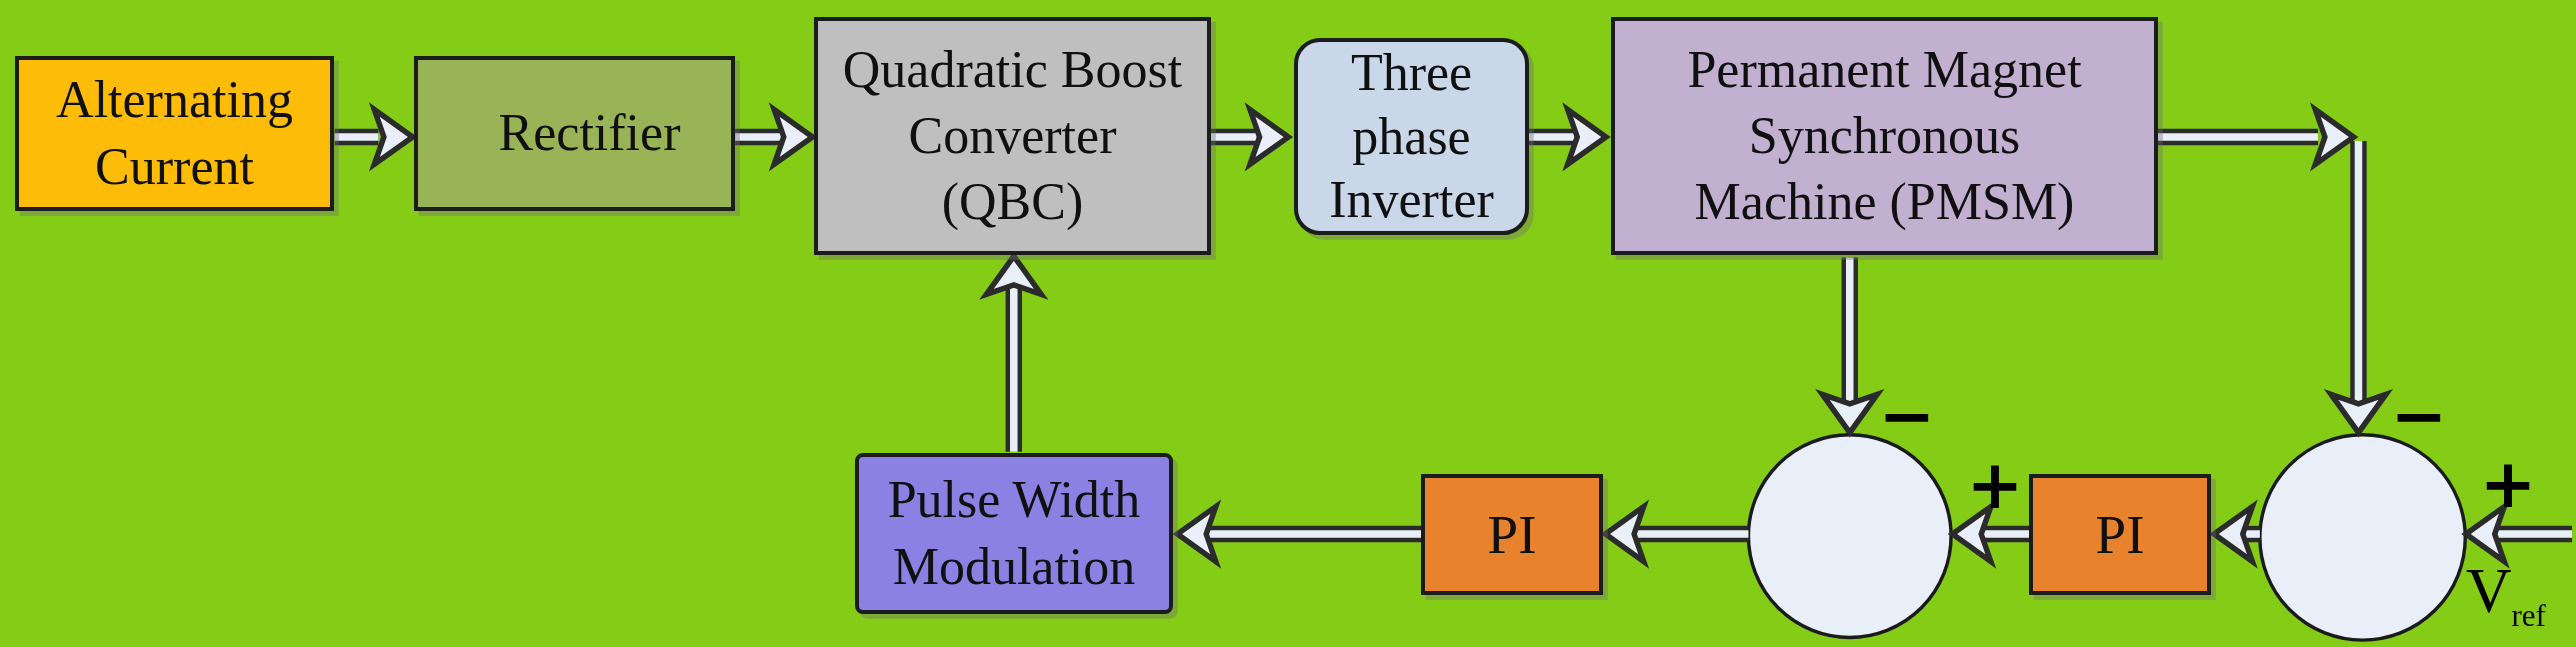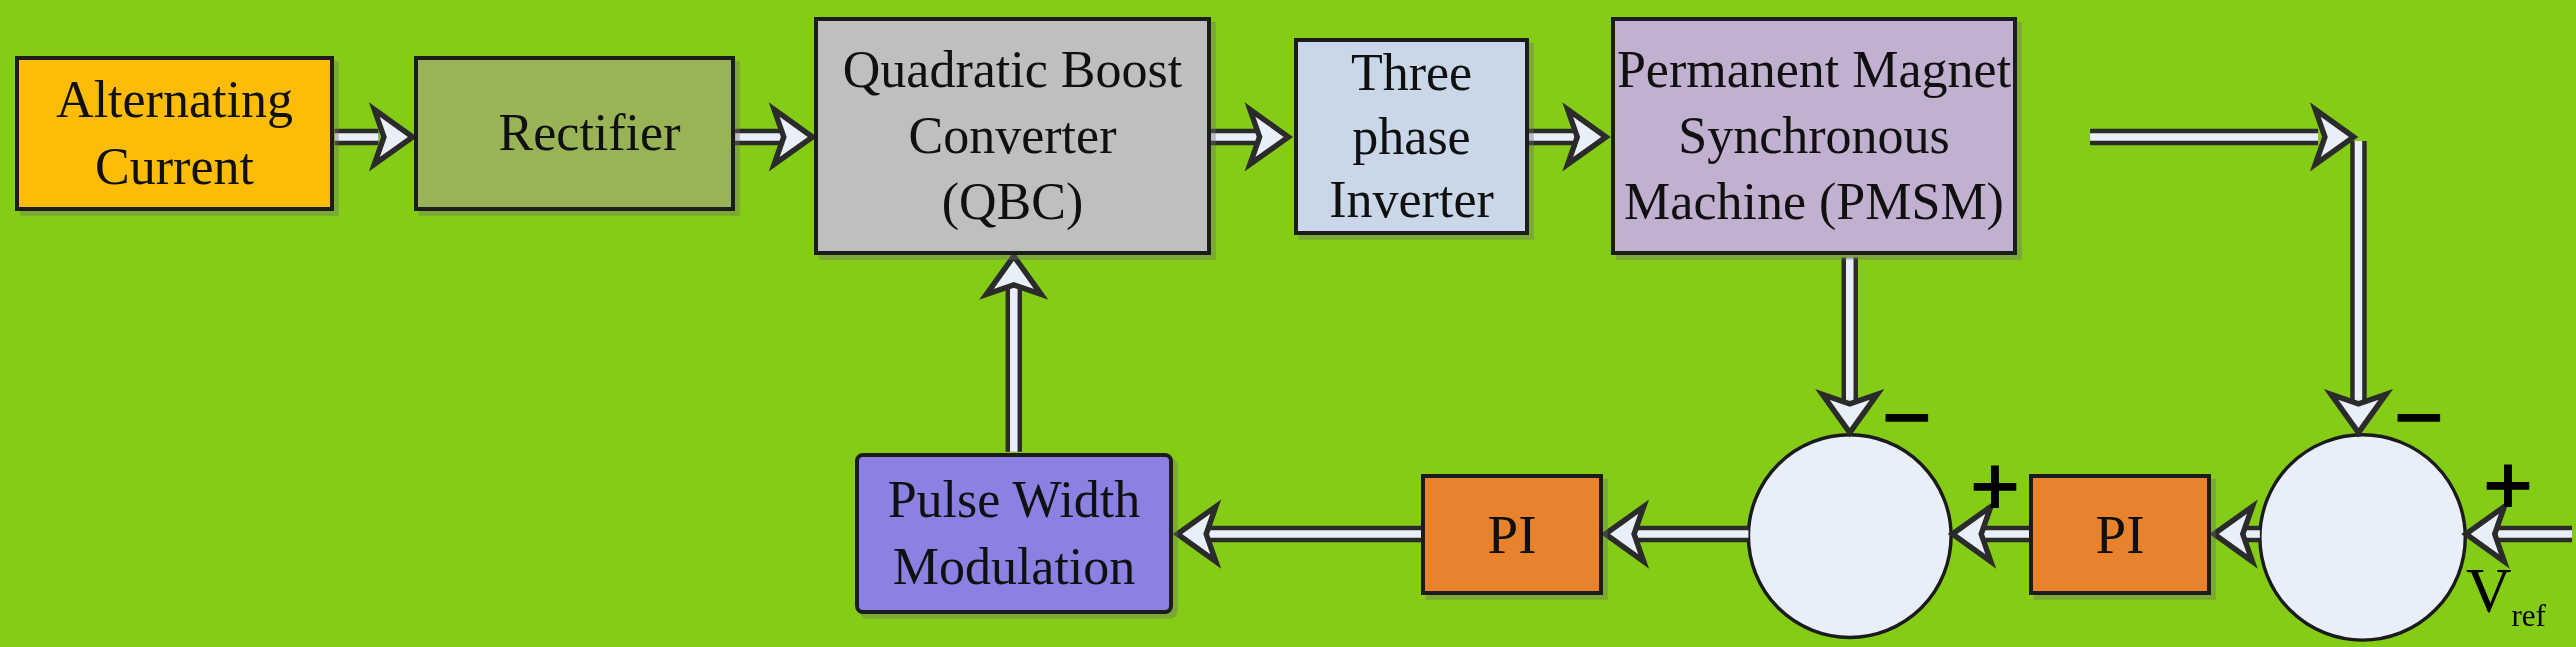--- a/index.html
+++ b/index.html
@@ -22,22 +22,22 @@
     border:4.1px solid #1c1c1c;
     box-shadow:4.8px 4.8px 0 rgba(110,110,110,.38);
     display:flex;align-items:center;justify-content:center;
     text-align:center;
     font-size:52px;line-height:1.27;color:#101010;
     white-space:pre-line;
   }
   #block-ac       {left:15px;   top:56px;  width:319px; height:155px;}
   #block-rectifier{left:414px;  top:56px;  width:321px; height:155px;}
   #block-qbc      {left:814px; top:17px;  width:397px; height:238px;}
-  #block-inverter {left:1294px; top:38px;  width:235px; height:197px; line-height:1.22;}
-  #block-pmsm     {left:1611px; top:17px;  width:406px; height:238px;}
+  #block-inverter {left:1294px; top:38px;  width:235px; height:197px; line-height:1.22;border-radius:26px;}
+  #block-pmsm     {left:1611px; top:17px;  width:547px; height:238px;}
   #block-pwm      {left:855px; top:453px; width:318px; height:161px;border-radius:8px;}
   #block-pi-left  {left:1421px; top:474px; width:182px; height:121px; font-size:55px;}
   #block-pi-right {left:2029px; top:474px; width:182px; height:121px; font-size:55px;}
 
   .sign{
     position:absolute;z-index:3;
     transform:translate(-50%,-50%);
     font-family:"DejaVu Sans", sans-serif;
     font-weight:700;font-size:68px;color:#000;
     line-height:1;

